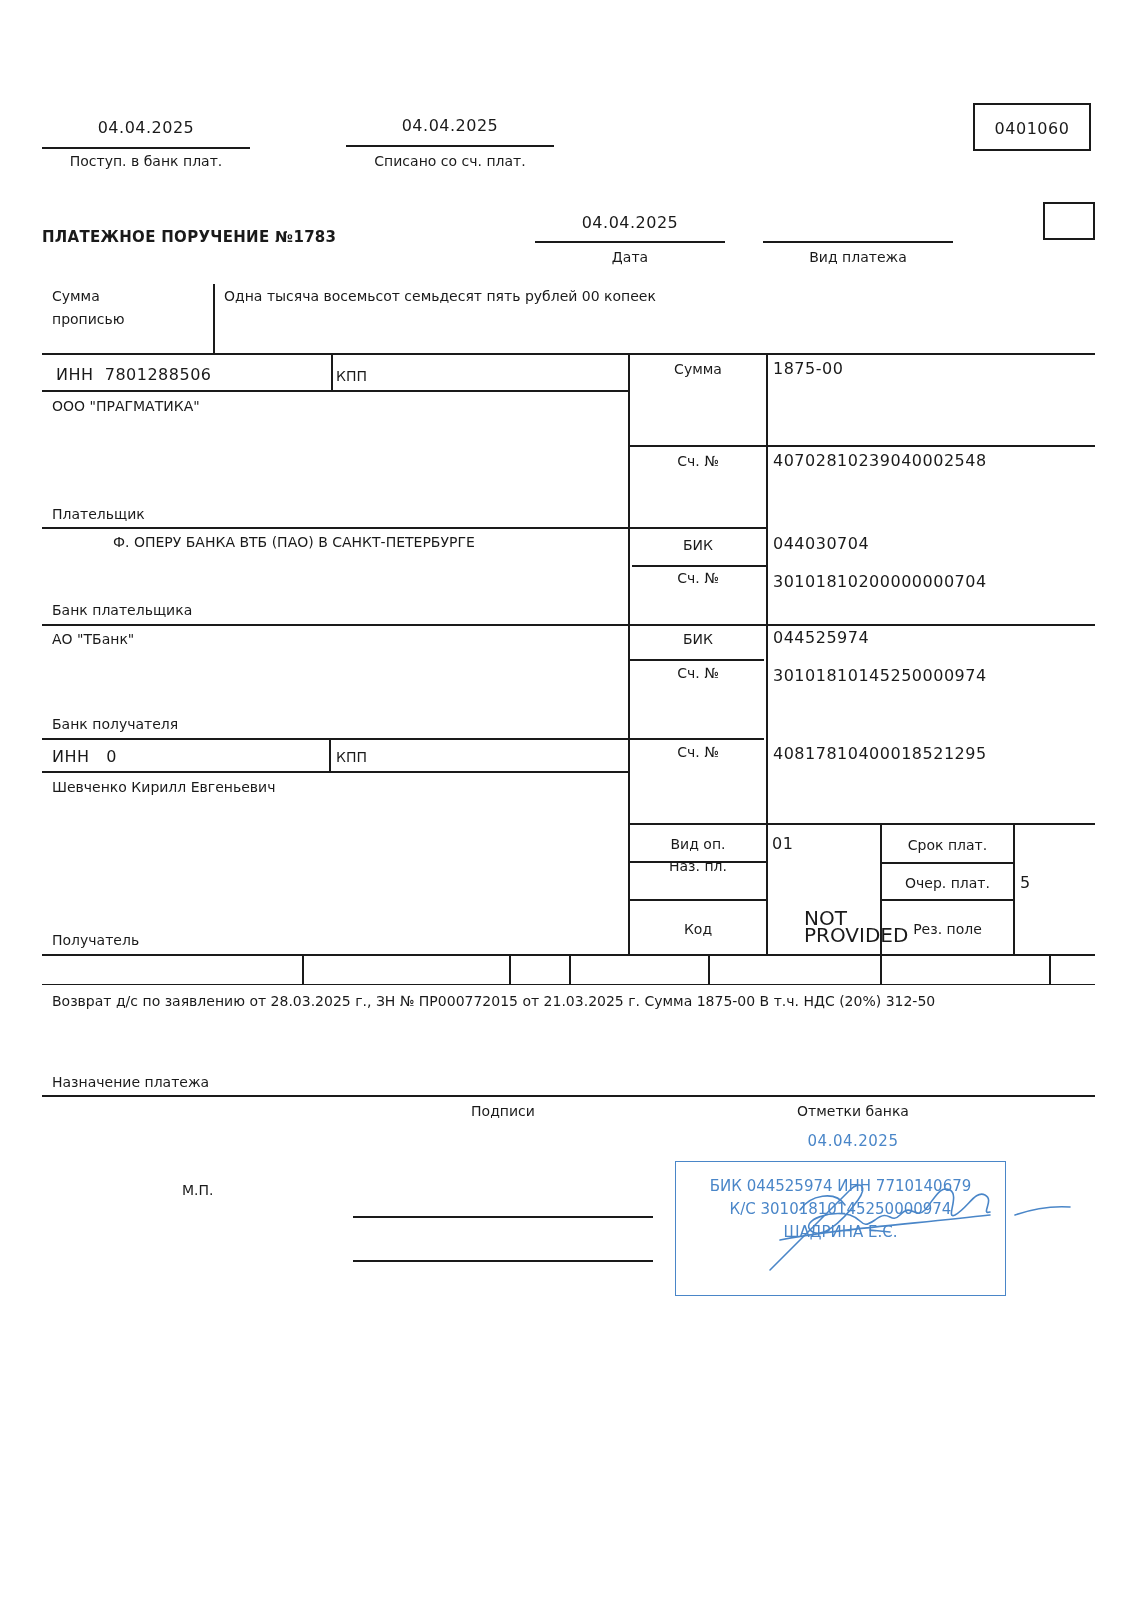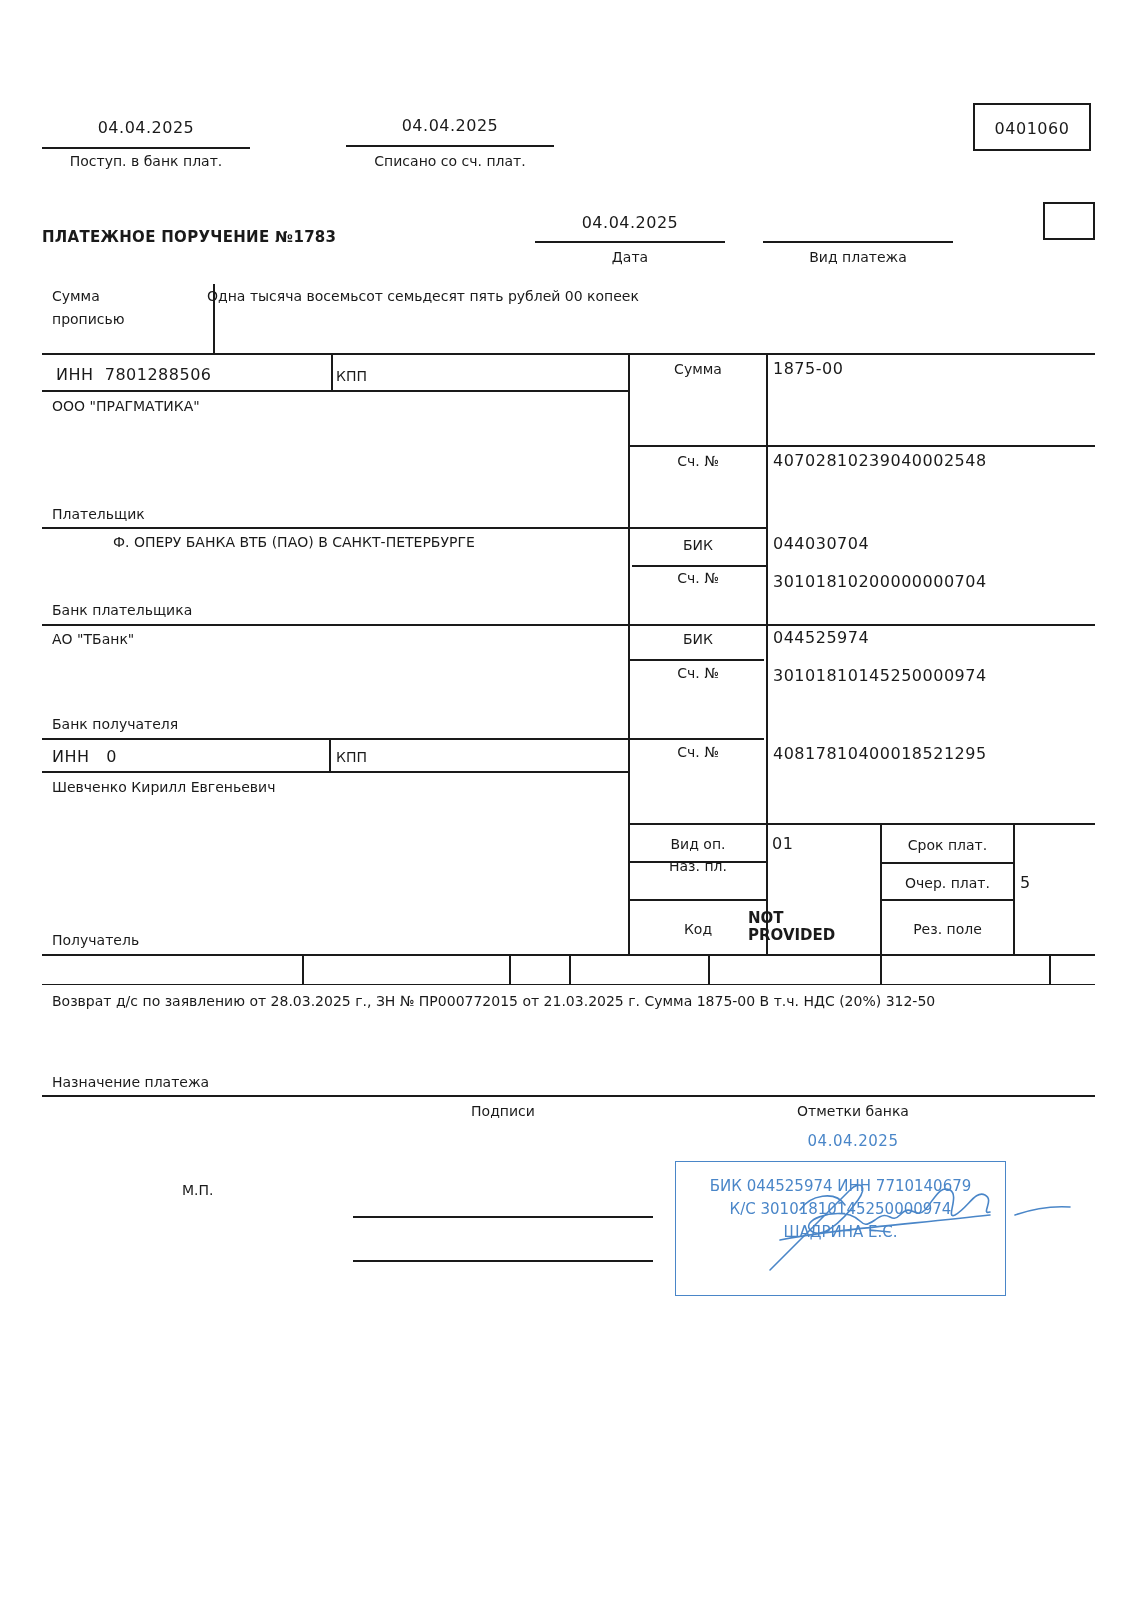--- a/index.html
+++ b/index.html
@@ -34,21 +34,21 @@
 
 <div class="abs tn center" style="left:763px;top:213px;width:190px;"></div>
 <div class="hl" style="left:763px;top:241px;width:190px;"></div>
 <div class="abs t center" style="left:763px;top:248px;width:190px;">Вид платежа</div>
 
 <div class="abs" style="left:1043px;top:202px;width:52px;height:38px;border:2px solid #1a1a1a;box-sizing:border-box;"></div>
 
 <div class="abs t" style="left:52px;top:287px;">Сумма</div>
 <div class="abs t" style="left:52px;top:310px;">прописью</div>
 <div class="vl" style="left:213px;top:284px;height:70px;"></div>
-<div class="abs t" style="left:207px;top:287px;">Одна тысяча восемьсот семьдесят пять рублей 00 копеек</div>
+<div class="abs t" style="left:224px;top:287px;">Одна тысяча восемьсот семьдесят пять рублей 00 копеек</div>
 
 <div class="hl" style="left:42px;top:353px;width:1053px;"></div>
 <div class="vl" style="left:628px;top:353px;height:602px;"></div>
 <div class="vl" style="left:766px;top:353px;height:602px;"></div>
 
 <div class="abs tn" style="left:56px;top:365px;"><span>ИНН</span>&nbsp;&nbsp;<span>7801288506</span></div>
 <div class="vl" style="left:331px;top:353px;height:38px;"></div>
 <div class="abs t" style="left:336px;top:367px;"><span>КПП</span> <span></span></div>
 <div class="hl" style="left:42px;top:390px;width:586px;"></div>
 <div class="abs t" style="left:52px;top:397px;">ООО "ПРАГМАТИКА"</div>
@@ -92,21 +92,21 @@
 <div class="hl" style="left:628px;top:823px;width:467px;"></div>
 <div class="vl" style="left:880px;top:823px;height:132px;"></div>
 <div class="vl" style="left:1013px;top:823px;height:132px;"></div>
 
 <div class="abs t center" style="left:630px;top:835px;width:136px;">Вид оп.</div>
 <div class="abs tn" style="left:772px;top:834px;">01</div>
 <div class="hl" style="left:628px;top:861px;width:138px;"></div>
 <div class="abs t center" style="left:630px;top:857px;width:136px;">Наз. пл.</div>
 <div class="hl" style="left:628px;top:899px;width:138px;"></div>
 <div class="abs t center" style="left:630px;top:920px;width:136px;">Код</div>
-<div class="abs" style="left:748px;top:910px;width:100px;font-size:15px;line-height:17px;font-weight:bold;">NOT PROVIDED</div>
+<div class="abs" style="left:804px;top:910px;width:100px;font-size:20px;line-height:17px;">NOT PROVIDED</div>
 
 <div class="abs t center" style="left:882px;top:836px;width:131px;">Срок плат.</div>
 <div class="hl" style="left:880px;top:862px;width:133px;"></div>
 <div class="abs t center" style="left:882px;top:874px;width:131px;">Очер. плат.</div>
 <div class="abs tn" style="left:1020px;top:873px;">5</div>
 <div class="hl" style="left:880px;top:899px;width:133px;"></div>
 <div class="abs t center" style="left:882px;top:920px;width:131px;">Рез. поле</div>
 
 <div class="hl" style="left:42px;top:954px;width:1053px;"></div>
 <div class="vl" style="left:302px;top:955px;height:30px;"></div>

